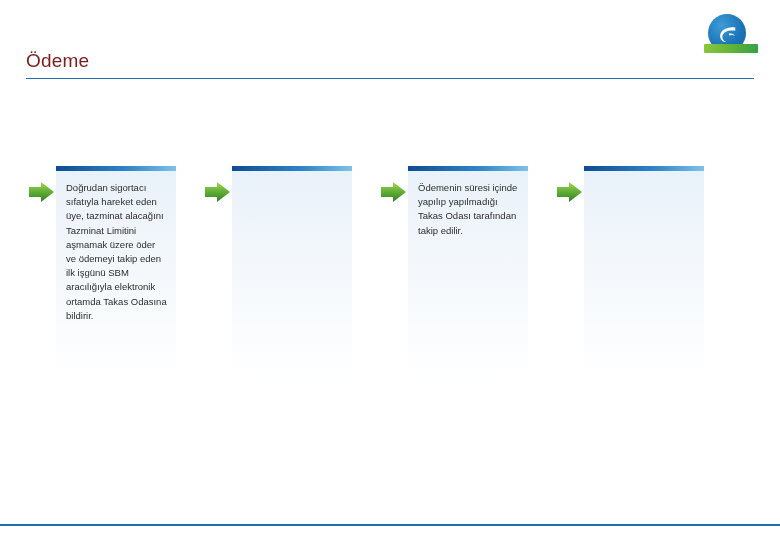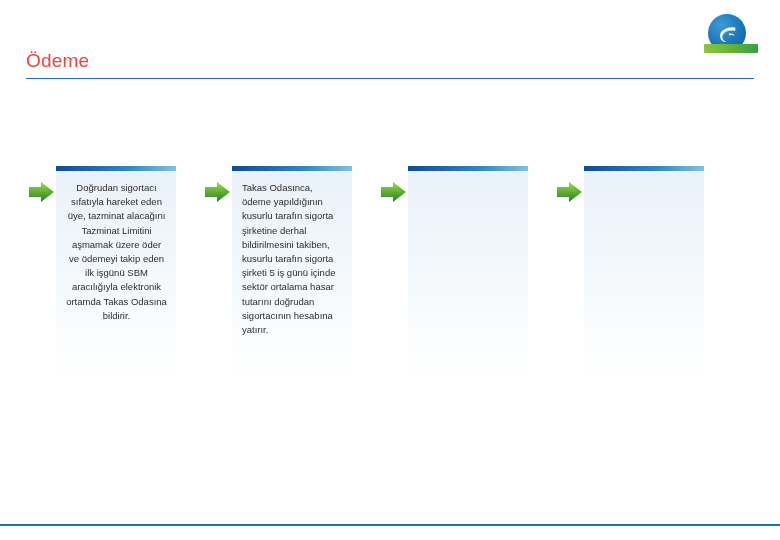--- a/index.html
+++ b/index.html
@@ -49,21 +49,21 @@
     background: linear-gradient(90deg, #8cc63f 0%, #5eb236 55%, #35a04a 100%);
     border-radius: 1px;
   }
 
   
   .title {
     position: absolute;
     left: 26px;
     top: 50px;
     font-size: 19px;
-    color: #ef4444;
+    color: #7f1d1d;
     letter-spacing: .2px;
   }
   .title-rule {
     position: absolute;
     left: 26px;
     top: 78px;
     width: 728px;
     height: 1px;
     background: #1f6fb2;
   }
@@ -115,21 +115,21 @@
     width: 100%;
     height: 5px;
     background: linear-gradient(90deg, #0f4c92 0%, #2f86c9 60%, #7fc2e8 100%);
   }
   .card-text {
     font-size: 9.5px;
     line-height: 14.2px;
     color: #2c2c2c;
     padding: 10px 9px 12px 10px;
   }
-  .card.tall { min-height: 206px; text-align: center; }
+  .card.tall { min-height: 206px; }
   .card.mid  { min-height: 206px; }
   .card.short{ min-height: 206px; }
 </style>
 </head>
 <body>
 
 <div class="logo">
   <div class="logo-circle"></div>
   <svg class="logo-swoosh" viewBox="0 0 24 24">
     <path d="M21 5 C12 3.5 5 8 4.5 13.5 C4.2 17.5 7 20.5 11 20.8 C7.5 19.2 6.2 16.2 7.2 13.4 C8.6 9.6 13.8 7.2 21 8.4 Z" fill="#ffffff"></path>
@@ -170,39 +170,39 @@
             <stop offset="0%" stop-color="#9ed84f"></stop>
             <stop offset="50%" stop-color="#5fae33"></stop>
             <stop offset="100%" stop-color="#2f7d2c"></stop>
           </linearGradient>
         </defs>
         <path d="M1 7 L13 7 L13 2 L26 12 L13 22 L13 17 L1 17 Z" fill="url(#ag2)"></path>
       </svg>
     </div>
     <div class="card mid">
       <div class="card-top-accent"></div>
-      <div class="card-text">Takas Odasınca, ödeme yapıldığının kusurlu tarafın sigorta şirketine derhal bildirilmesini takiben, kusurlu tarafın sigorta şirketi 5 iş günü içinde sektör ortalama hasar tutarını doğrudan sigortacının hesabına yatırır.</div>
     </div>
   </div>
 
   <div class="step" style="left:352px;">
     <div class="arrow">
       <svg viewBox="0 0 28 24" width="28" height="24">
         <defs>
           <linearGradient id="ag3" x1="0" y1="0" x2="0" y2="1">
             <stop offset="0%" stop-color="#9ed84f"></stop>
             <stop offset="50%" stop-color="#5fae33"></stop>
             <stop offset="100%" stop-color="#2f7d2c"></stop>
           </linearGradient>
         </defs>
         <path d="M1 7 L13 7 L13 2 L26 12 L13 22 L13 17 L1 17 Z" fill="url(#ag3)"></path>
       </svg>
     </div>
     <div class="card short">
       <div class="card-top-accent"></div>
+      <div class="card-text">Ödemenin süresi içinde yapılıp yapılmadığı Takas Odası tarafından takip edilir.</div>
     </div>
   </div>
 
   <div class="step" style="left:528px;">
     <div class="arrow">
       <svg viewBox="0 0 28 24" width="28" height="24">
         <defs>
           <linearGradient id="ag4" x1="0" y1="0" x2="0" y2="1">
             <stop offset="0%" stop-color="#9ed84f"></stop>
             <stop offset="50%" stop-color="#5fae33"></stop>

